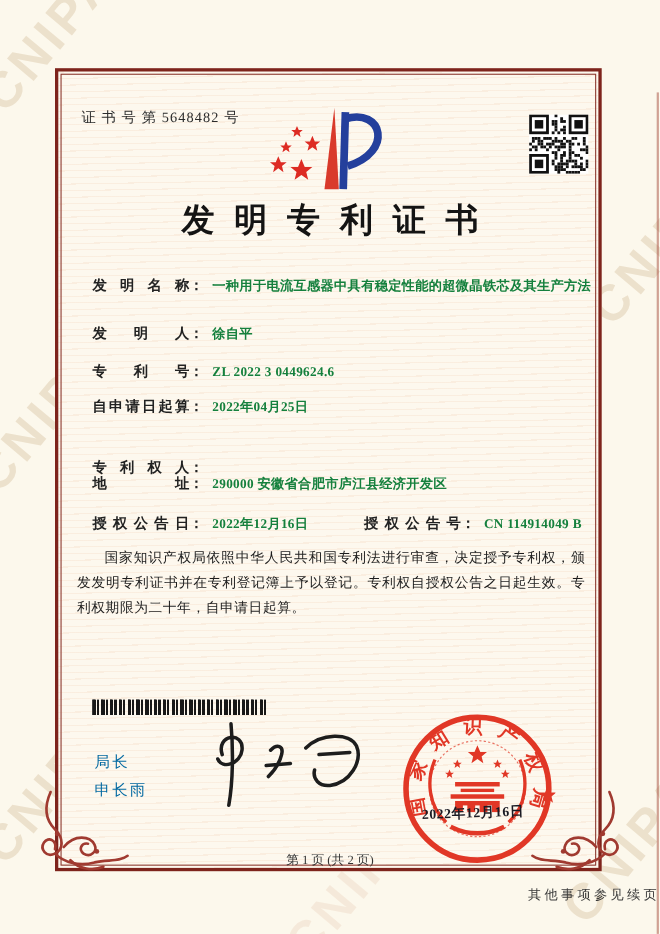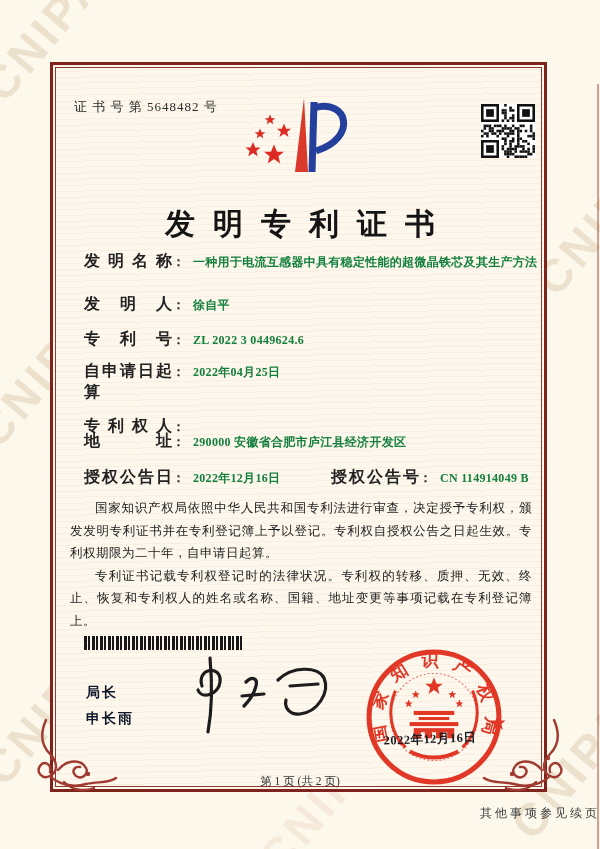--- a/index.html
+++ b/index.html
@@ -11,34 +11,34 @@
   .wm.light{color:#e0b89d;opacity:.22;}
   .cert{position:absolute;left:50px;top:62px;width:497px;height:730px;border:3px solid #7e241c;
         box-sizing:border-box;z-index:1;
         background:#fdf8ee repeating-linear-gradient(179deg,rgba(240,200,170,.22) 0 1px,rgba(253,248,238,0) 1px 6px);}
   .cert::after{content:"";position:absolute;inset:2px;border:1px solid #8d3a30;pointer-events:none;}
   .edge-line{position:absolute;right:1px;top:84px;bottom:0;width:2px;background:#a34a3a;opacity:.5;z-index:1;}
   .cert-no{position:absolute;left:74px;top:98px;font-size:13px;letter-spacing:1px;color:#2b2b2b;z-index:2;}
   .logo{position:absolute;left:234px;top:94px;z-index:2;}
   .qr{position:absolute;left:481px;top:104px;z-index:2;}
   .title{position:absolute;left:0;right:0;top:180px;text-align:center;font-size:30px;font-weight:600;
-         letter-spacing:18px;padding-left:18px;color:#141414;z-index:2;margin-top:24px;}
+         letter-spacing:18px;padding-left:18px;color:#141414;z-index:2;}
   .row{position:absolute;left:84px;width:456px;display:flex;align-items:baseline;z-index:2;}
   .flabel{display:inline-block;width:88px;text-align:justify;text-align-last:justify;
-          font-size:16px;font-weight:600;color:#222;font-family:Liberation Mono, monospace;}
+          font-size:13px;font-weight:600;color:#222;font-family:Liberation Mono, monospace;}
   .colon{font-size:13px;font-weight:600;margin-right:8px;color:#222;}
   .fvalue{font-size:12px;font-weight:700;color:#15803d;white-space:nowrap;letter-spacing:.3px;}
   .w138{display:inline-block;width:138px;}
   .body-text{position:absolute;left:70px;top:497px;width:462px;z-index:2;font-size:12.5px;
              line-height:1.8;color:#1c1c1c;text-align:justify;}
-  .body-text p{margin:0;text-indent:2em;letter-spacing:.5px;}
+  .body-text p{margin:0;text-indent:2em;letter-spacing:.5px;font-family:Liberation Mono, monospace;}
   .barcode{position:absolute;left:84px;top:636px;width:158px;height:14px;z-index:2;
            background:repeating-linear-gradient(90deg,#181818 0 2px,transparent 2px 4px),
                       repeating-linear-gradient(90deg,#181818 0 3px,transparent 3px 8px);}
-  .bureau{position:absolute;left:86px;z-index:2;font-size:14px;font-weight:700;letter-spacing:2px;color:#0f172a;}
+  .bureau{position:absolute;left:86px;z-index:2;font-size:14px;font-weight:400;letter-spacing:2px;color:#0369a1;}
   .sig{position:absolute;left:172px;top:652px;z-index:2;}
   .seal{position:absolute;left:363px;top:646px;z-index:3;opacity:.96;}
   .seal-date{position:absolute;left:366px;top:731px;width:128px;text-align:center;z-index:4;
              font-size:12.5px;font-weight:700;color:#1b1b24;letter-spacing:.5px;transform:rotate(-2deg);}
   .flourish{position:absolute;z-index:2;}
   .pagenum{position:absolute;left:0;right:0;top:774px;text-align:center;font-size:11.5px;color:#333;z-index:2;}
   .contnote{position:absolute;left:0;right:0;top:805px;text-align:right;font-size:12px;
             letter-spacing:3px;color:#3a3a3a;z-index:2;}
 </style>
 </head>
@@ -244,21 +244,20 @@
     <span class="flabel">授权公告日</span>
       <span class="colon">：</span>
     <span class="fvalue w138">2022年12月16日</span>
     <span class="flabel">授权公告号</span>
       <span class="colon">：</span>
     <span class="fvalue">CN 114914049 B</span>
   </div>
 
   <div class="body-text">
     <p>国家知识产权局依照中华人民共和国专利法进行审查，决定授予专利权，颁发发明专利证书并在专利登记簿上予以登记。专利权自授权公告之日起生效。专利权期限为二十年，自申请日起算。</p>
-    <p>专利证书记载专利权登记时的法律状况。专利权的转移、质押、无效、终止、恢复和专利权人的姓名或名称、国籍、地址变更等事项记载在专利登记簿上。</p>
   </div>
 
   <div class="barcode"></div>
 
   <div class="bureau" style="top:684px">局长</div>
   <div class="bureau" style="top:710px">申长雨</div>
 
   <svg class="sig" width="170" height="85" viewBox="0 0 170 85">
     <g stroke="#1d1d1d" stroke-width="3.2" fill="none" stroke-linecap="round" stroke-linejoin="round">
       <path d="M30,34 C24,16 50,12 48,30 C47,42 30,48 26,38"></path>

